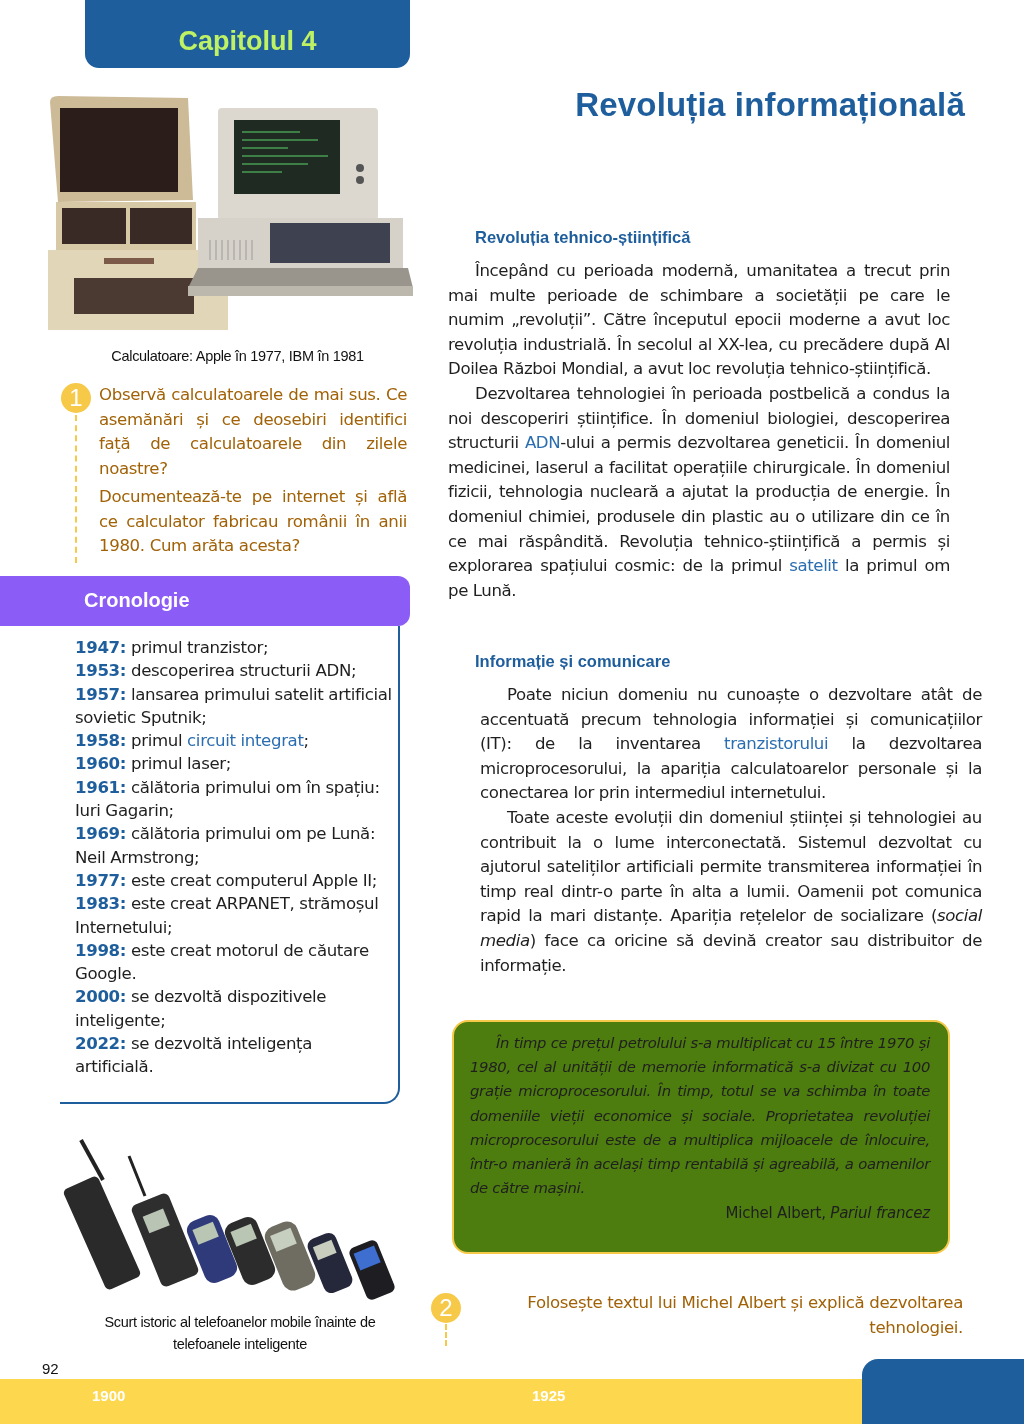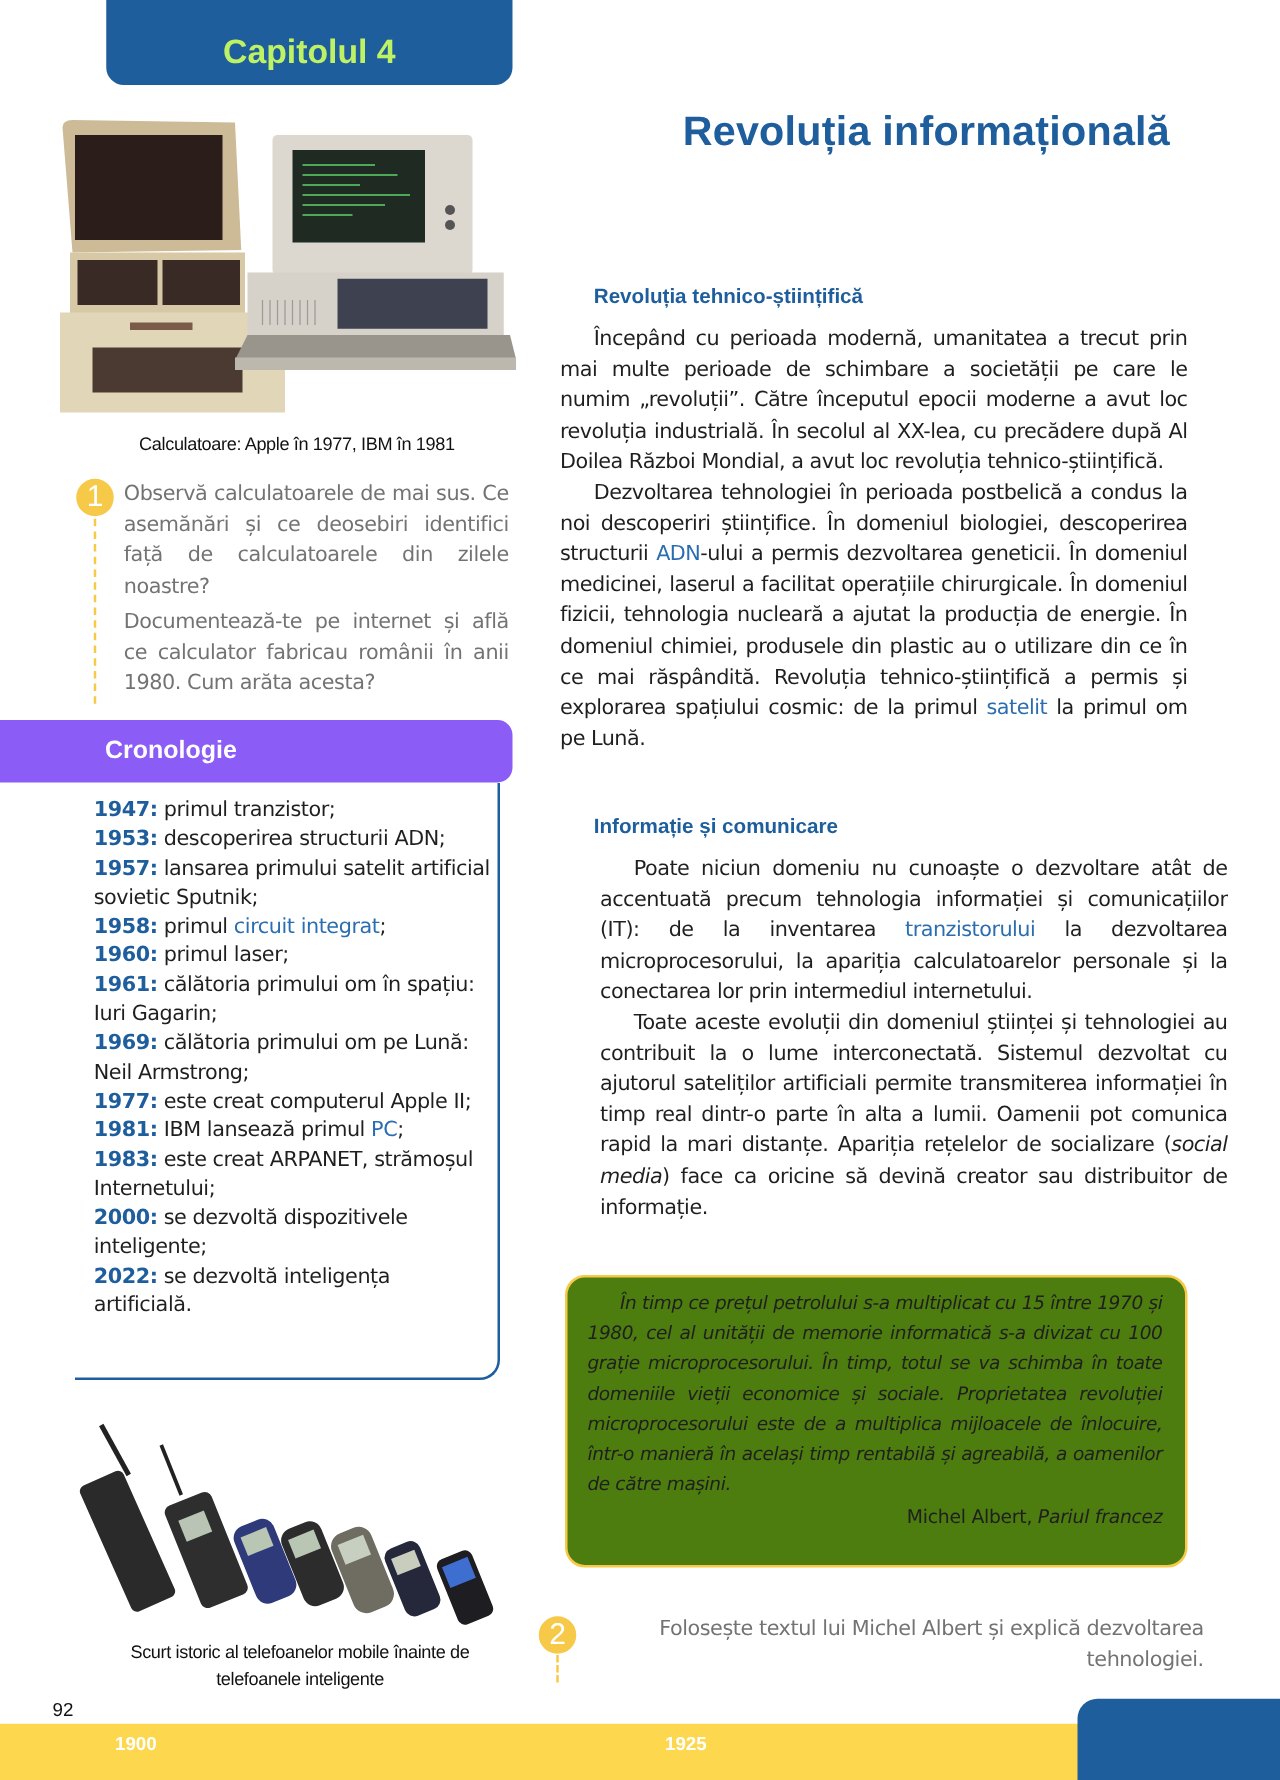--- a/index.html
+++ b/index.html
@@ -7,21 +7,21 @@
   body { position: relative; font-family: "DejaVu Sans", sans-serif; color: #1f1f1f; }
 
   .chapter-tab {
     position: absolute; left: 85px; top: 0; width: 325px; height: 68px;
     background: #1f5e9c; border-radius: 0 0 14px 14px;
     color: #bef264; font-family: "Liberation Sans", sans-serif; font-weight: bold;
     font-size: 27px; display: flex; align-items: center; justify-content: center;
     padding-top: 14px;
   }
   .page-title {
-    position: absolute; right: 88px; top: 86px;
+    position: absolute; right: 59px; top: 86px;
     font-family: "Liberation Sans", sans-serif; font-weight: bold;
     font-size: 33px; color: #1f5e9c; letter-spacing: 0.2px;
   }
 
   
   .computers-img { position: absolute; left: 38px; top: 90px; width: 375px; height: 242px; }
   .phones-img { position: absolute; left: 45px; top: 1118px; width: 370px; height: 185px; }
 
   .caption {
     position: absolute; font-family: "Liberation Sans", sans-serif; font-size: 14.5px;
@@ -32,21 +32,21 @@
 
   
   .exercise { position: absolute; }
   .ex-badge {
     position: absolute; width: 30px; height: 30px; border-radius: 50%;
     background: #f7c948; color: #fff; font-family: "Liberation Sans", sans-serif;
     font-size: 24px; display: flex; align-items: center; justify-content: center;
   }
   .ex-dash { position: absolute; width: 0; border-left: 2.5px dashed #f7c948; }
   .ex-text {
-    position: absolute; color: #737373; font-size: 16.6px; line-height: 24.5px;
+    position: absolute; color: #a16207; font-size: 16.6px; line-height: 24.5px;
     font-family: "DejaVu Sans", sans-serif; letter-spacing: -0.35px;
   }
   .ex-text p { text-align: justify; margin-bottom: 4px; }
 
   .ex1 { left: 60px; top: 383px; width: 360px; height: 180px; }
   .ex1 .ex-badge { left: 1px; top: 0; }
   .ex1 .ex-dash { left: 15px; top: 32px; height: 148px; }
   .ex1 .ex-text { left: 39px; top: 0; width: 308px; }
 
   .ex2 { left: 430px; top: 1290px; width: 530px; height: 56px; }
@@ -187,22 +187,22 @@
 <div class="chrono-box"></div>
 <div class="chrono-list" id="chrono-list">
     <div><span class="yr">1947:</span><span> primul tranzistor;</span></div>
     <div><span class="yr">1953:</span><span> descoperirea structurii ADN;</span></div>
     <div><span class="yr">1957:</span><span> lansarea primului satelit artificial sovietic Sputnik;</span></div>
     <div><span class="yr">1958:</span><span> primul </span><span class="link">circuit integrat</span><span>;</span></div>
     <div><span class="yr">1960:</span><span> primul laser;</span></div>
     <div><span class="yr">1961:</span><span> călătoria primului om în spațiu: Iuri Gagarin;</span></div>
     <div><span class="yr">1969:</span><span> călătoria primului om pe Lună: Neil Armstrong;</span></div>
     <div><span class="yr">1977:</span><span> este creat computerul Apple II;</span></div>
-    <div><span class="yr">1981:</span><span> IBM lansează primul </span><span class="link">PC</span><span>;</span></div>
     <div><span class="yr">1983:</span><span> este creat ARPANET, strămoșul Internetului;</span></div>
+    <div><span class="yr">1998:</span><span> este creat motorul de căutare Google.</span></div>
     <div><span class="yr">2000:</span><span> se dezvoltă dispozitivele inteligente;</span></div>
     <div><span class="yr">2022:</span><span> se dezvoltă inteligența artificială.</span></div>
   </div>
 
 <svg class="phones-img" viewBox="0 0 370 185">
   <rect width="370" height="185" fill="#ffffff"></rect>
   <g>
     <line x1="36" y1="22" x2="58" y2="62" stroke="#222" stroke-width="4"></line>
     <rect x="38" y="60" width="38" height="110" rx="5" fill="#2a2a2a" transform="rotate(-24 57 115)"></rect>
     <line x1="84" y1="38" x2="100" y2="78" stroke="#222" stroke-width="3"></line>

